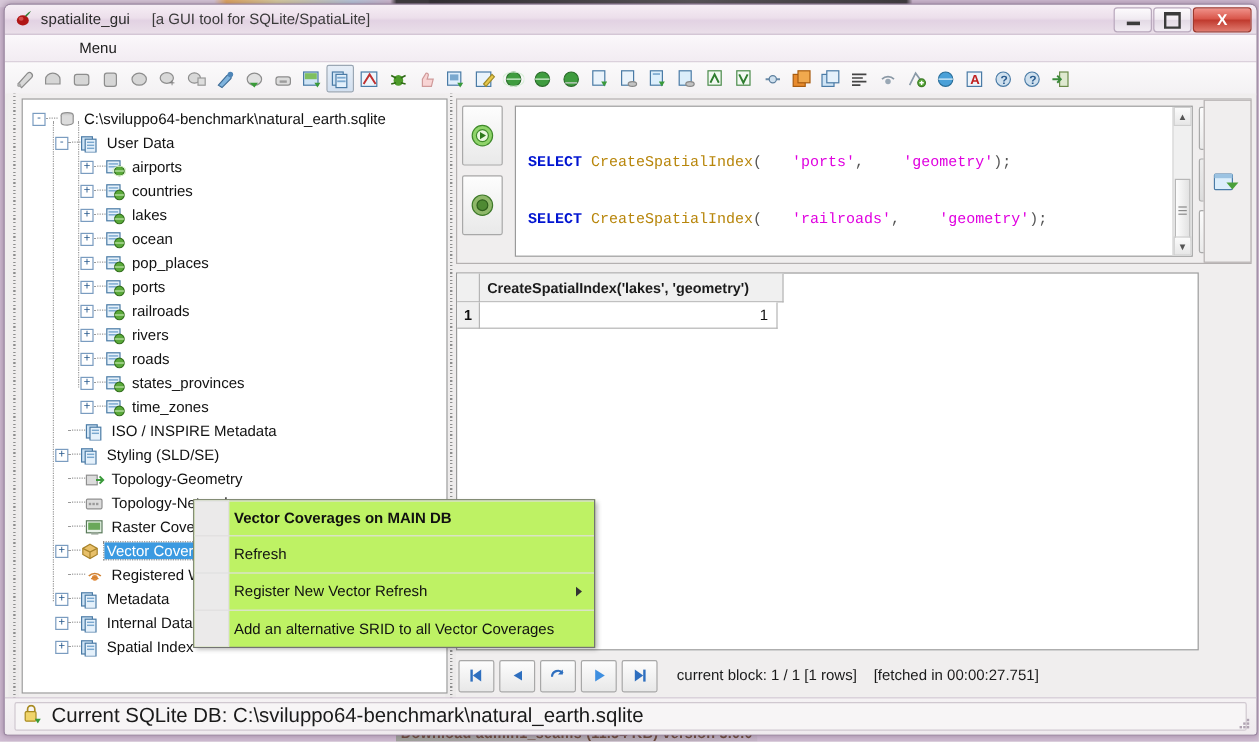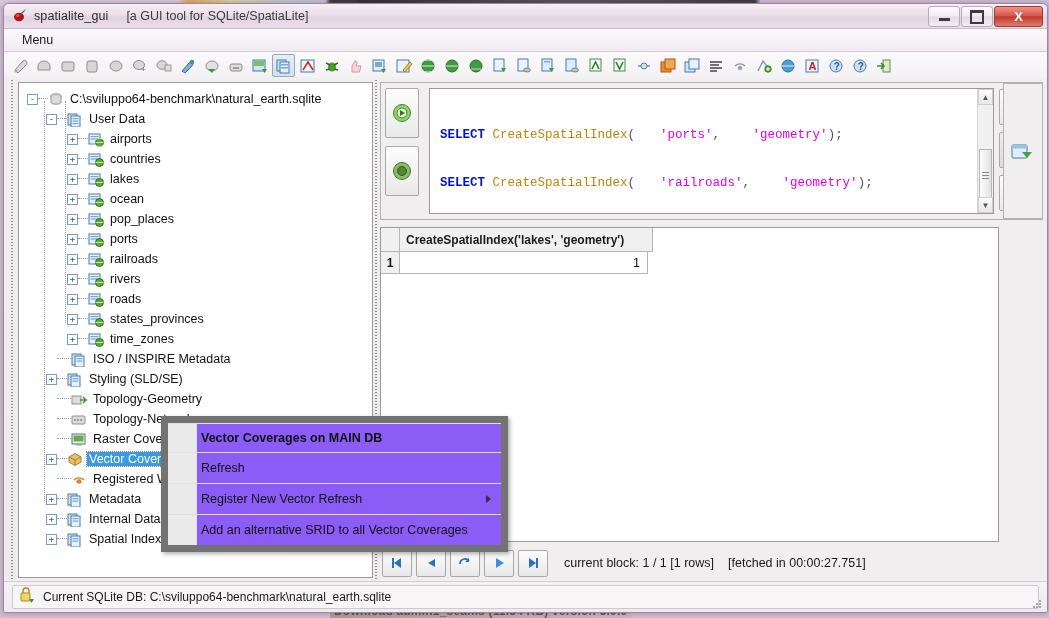--- a/index.html
+++ b/index.html
@@ -66,21 +66,21 @@
     border-color: #9e3a2e; color: #fff; font-weight: bold; font-size: 13px;
   }
   .minimize-glyph { display:block; width:11px; height:3px; background:#3b3b3b; margin-top:5px;}
   .maximize-glyph { display:block; width:10px; height:9px; border:2px solid #3b3b3b; border-top-width:3px;}
 
   
   .menubar {
     height: 22px;
     background: linear-gradient(180deg,#fbf8fb 0%,#f2ecf2 100%);
     border-bottom: 1px solid #d6cad8;
-    display: flex; align-items: center;
+    display: flex; align-items: center; padding-left: 44px;
   }
   .menu-item {
     font-size: 12.5px; color: #1a1a1a; padding: 2px 8px; margin-left: 10px;
   }
 
   
   .toolbar {
     height: 27px;
     background: linear-gradient(180deg,#fbfafb 0%,#f3f1f3 100%);
     border-bottom: 1px solid #c9c4ca;
@@ -243,29 +243,29 @@
     position: absolute; left: 0; right: 0; bottom: 0; height: 30px;
     background: linear-gradient(180deg,#f5f2f4,#efeaee);
     border-top: 1px solid #d5cbd6;
     display: flex; align-items: center;
   }
   .status-box {
     margin: 3px 8px 3px 8px; flex: 1; height: 22px;
     border: 1px solid #d0c8d0; border-radius: 2px; background: #f7f5f6;
     display: flex; align-items: center; padding-left: 6px;
   }
-  .status-text { font-size: 12px; color: #1a1a1a; margin-left: 8px; }
+  .status-text { font-size: 17px; color: #1a1a1a; margin-left: 8px; }
   .resize-grip {
     position: absolute; right: 5px; bottom: 4px; width: 12px; height: 12px;
   }
 
   
   .ctxmenu {
     position: absolute; left: 157px; top: 412px; width: 333px;
-    background: #8b5cf6; border: 7px solid #737373;
+    background: #bef264; border: 1px solid #737373;
     box-shadow: 2px 2px 4px rgba(0,0,0,.30);
     z-index: 60;
   }
   .ctx-gutter {
     position: absolute; left: 0; top: 0; bottom: 0; width: 28px;
     background: #ebeaea; border-right: 1px solid #e0dfdf;
   }
   .ctx-item {
     position: relative; height: 30px; display: flex; align-items: center;
     padding-left: 33px; font-size: 12.5px; color: #111;

